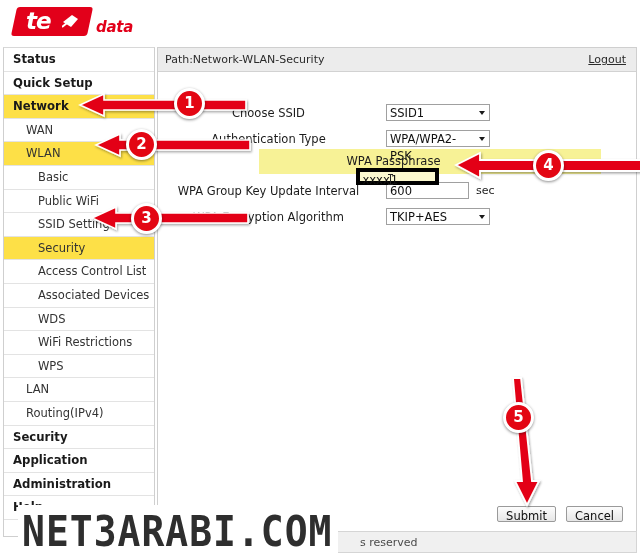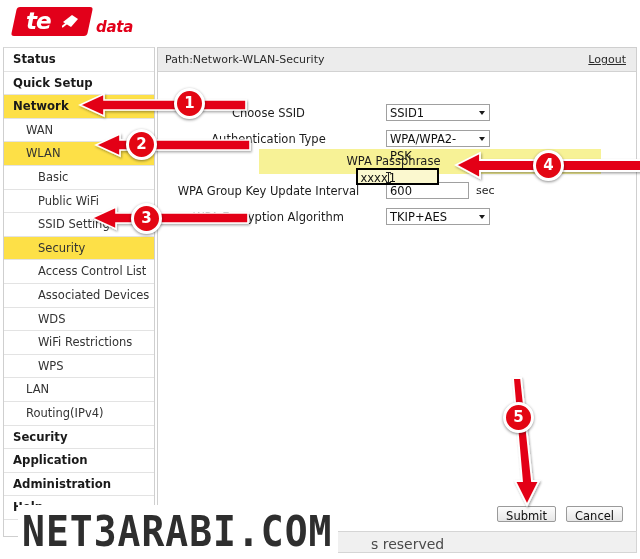--- a/index.html
+++ b/index.html
@@ -196,21 +196,21 @@
     top: 101px;
     width: 342px;
     height: 25px;
     background: #f7f296;
     z-index: 0;
   }
   .form-row.hl { z-index: 2; flex-direction: column; }
   .form-row.hl .lbl { font-weight: normal; }
   #passphrase-field {
     background: #fbf8cf;
-    border: 2px solid #000000;
+    border: 4px solid #000000;
   }
   #caret {
     display: inline-block;
     width: 1px;
     height: 11px;
     background: #222;
     vertical-align: -1px;
     position: relative;
   }
   #caret::before, #caret::after {
@@ -245,22 +245,22 @@
     background: linear-gradient(#fdfdfd, #e6e6e6);
     margin-left: 5px;
     cursor: pointer;
     box-sizing: border-box;
     padding: 0 8px;
   }
 
   
   #footer-text {
     position: absolute;
-    left: 371px; top: 536px;
-    font-size: 14px;
+    left: 360px; top: 536px;
+    font-size: 11px;
     color: #4a4a4a;
     z-index: 1;
   }
   #footer-strip {
     position: absolute;
     left: 157px; top: 531px;
     width: 480px; height: 22px;
     background: #f0f0f0;
     border: 1px solid #d5d5d5;
     box-sizing: border-box;

